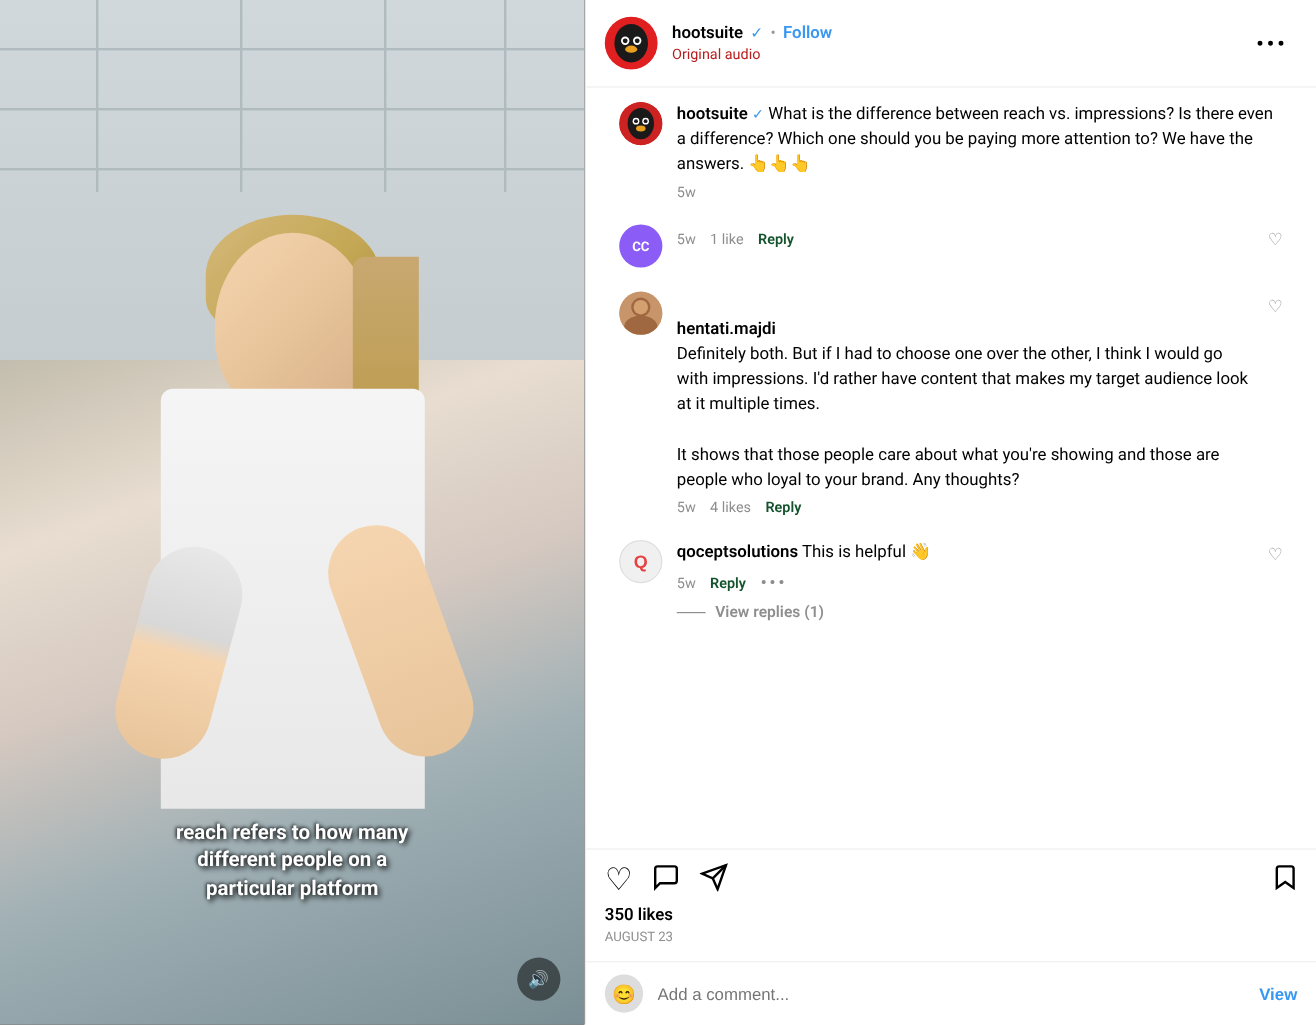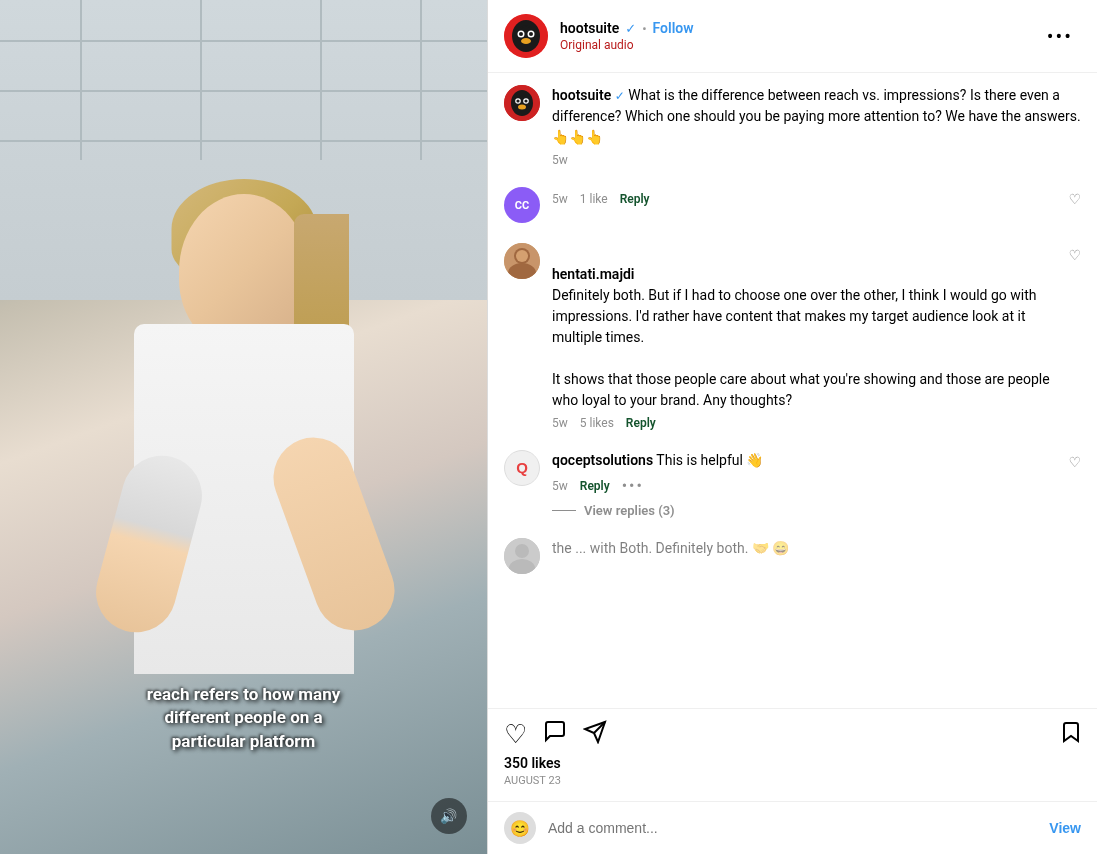--- a/index.html
+++ b/index.html
@@ -254,21 +254,21 @@
       color: #000;
       cursor: pointer;
       padding: 4px 8px;
       letter-spacing: 2px;
     }
 
     
     .comments-area {
       flex: 1;
       overflow-y: auto;
-      padding: 12px 16px;
+      padding: 12px 28px;
     }
 
     .comment-item {
       display: flex;
       gap: 12px;
       margin-bottom: 20px;
       align-items: flex-start;
     }
 
     .comment-avatar {
@@ -581,21 +581,21 @@
       </div>
       <div class="comment-content">
         <div class="comment-text" style="white-space: pre-line;">
           <span class="username">hentati.majdi</span>
           <span> </span><span>Definitely both. But if I had to choose one over the other, I think I would go with impressions. I'd rather have content that makes my target audience look at it multiple times.
 
 It shows that those people care about what you're showing and those are people who loyal to your brand. Any thoughts?</span>
         </div>
         <div class="comment-meta">
           <span class="comment-time">5w</span>
-          <span class="comment-likes-count">5 likes</span>
+          <span class="comment-likes-count">4 likes</span>
           <span class="comment-reply">Reply</span>
         </div>
       </div>
       <div class="comment-heart-wrapper">
         <span class="heart-icon">♡</span>
       </div>
     </div>
 
     <div class="comment-item">
       <div class="comment-avatar" style="background:#f0f0f0; border:1px solid #ddd; width:36px; height:36px; border-radius:50%; overflow:hidden; display:flex; align-items:center; justify-content:center;">
@@ -609,40 +609,28 @@
           <span class="username">qoceptsolutions</span>
           <span> </span><span>This is helpful 👋</span>
         </div>
         <div class="comment-meta">
           <span class="comment-time">5w</span>
           <span class="comment-reply">Reply</span>
           <span class="comment-more">•••</span>
         </div>
         <div class="view-replies">
           <div class="view-replies-line"></div>
-          <span class="view-replies-text">View replies (3)</span>
+          <span class="view-replies-text">View replies (1)</span>
         </div>
       </div>
       <div class="comment-heart-wrapper">
         <span class="heart-icon">♡</span>
       </div>
     </div>
 
-    <div class="comment-item truncated-comment">
-      <div class="comment-avatar" style="background:#888; width:36px; height:36px; border-radius:50; overflow:hidden; display:flex; align-items:center; justify-content:center; border-radius:50%;">
-        <svg viewBox="0 0 36 36" width="36" height="36">
-          <circle cx="18" cy="18" r="18" fill="#999"></circle>
-          <circle cx="18" cy="13" r="7" fill="#777"></circle>
-          <ellipse cx="18" cy="30" rx="13" ry="9" fill="#777"></ellipse>
-        </svg>
-      </div>
-      <div class="comment-content">
-        <div class="comment-text">the ... with Both. Definitely both. 🤝 😄</div>
-      </div>
-    </div>
 
   </div>
 
   <div class="actions-bar">
     <div class="action-icons">
       <span class="action-icon" style="font-size:26px;">♡</span>
       <span class="action-icon" style="font-size:24px;">
         <svg width="24" height="24" viewBox="0 0 24 24" fill="none" stroke="currentColor" stroke-width="2">
           <path d="M21 15a2 2 0 0 1-2 2H7l-4 4V5a2 2 0 0 1 2-2h14a2 2 0 0 1 2 2z"></path>
         </svg>

